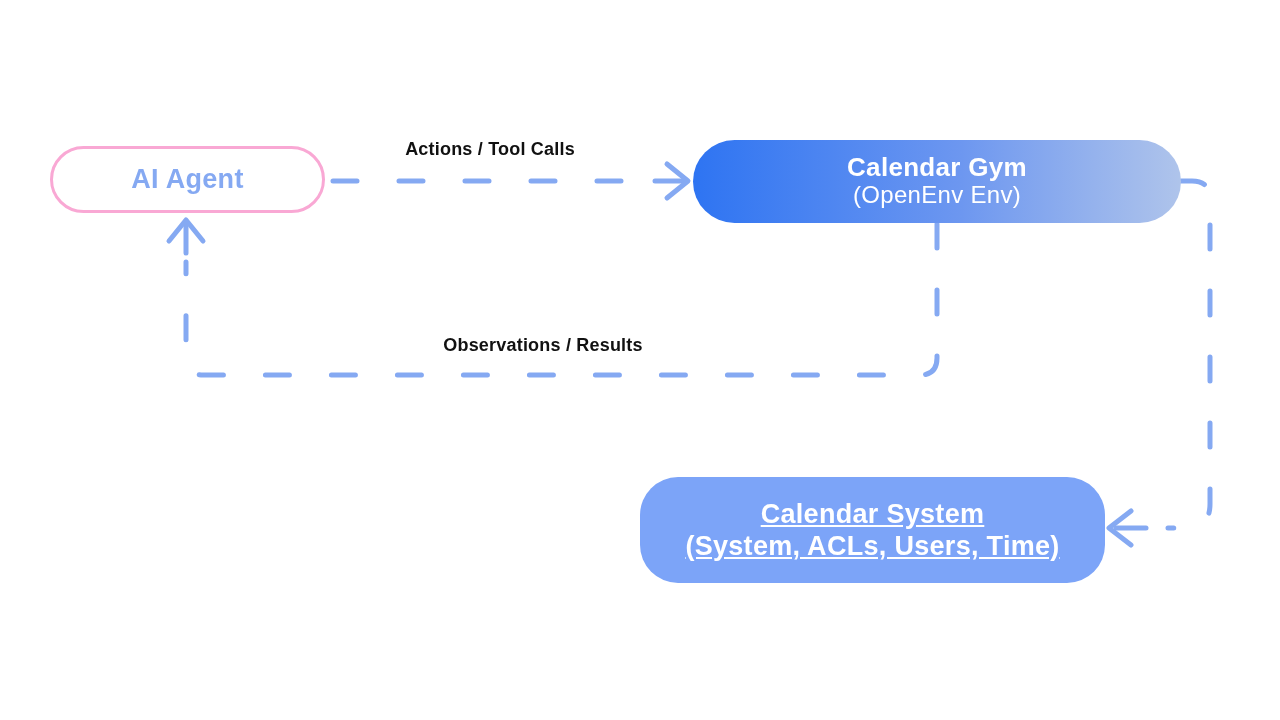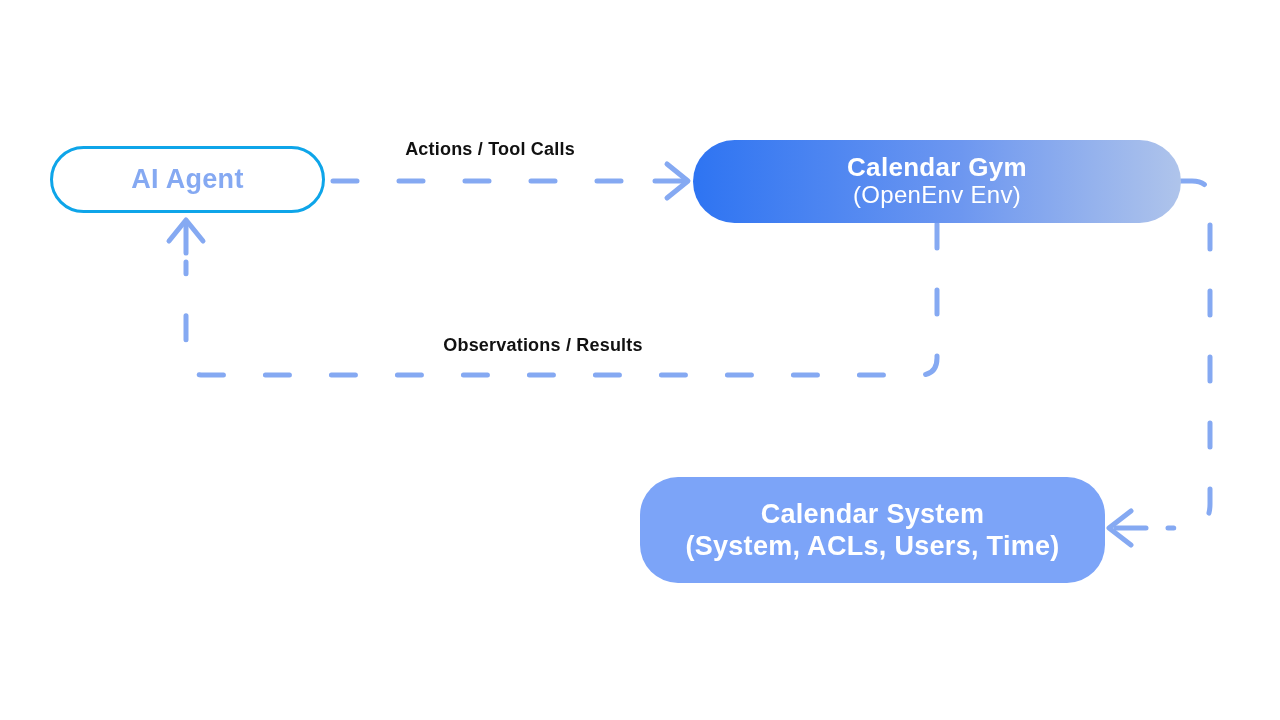--- a/index.html
+++ b/index.html
@@ -46,21 +46,21 @@
     box-sizing: border-box;
     text-align: center;
     letter-spacing: 0.3px;
   }
   .node-agent {
     left: 50px;
     top: 146px;
     width: 275px;
     height: 67px;
     background: #ffffff;
-    border: 3px solid #0ea5e9;
+    border: 3px solid #f9a8d4;
     border-radius: 34px;
     color: #85A9F2;
     font-size: 27px;
     font-weight: 600;
   }
   .node-gym {
     left: 693px;
     top: 140px;
     width: 488px;
     height: 83px;
@@ -79,20 +79,21 @@
     line-height: 1.2;
   }
   .node-system {
     left: 640px;
     top: 477px;
     width: 465px;
     height: 106px;
     border-radius: 38px;
     background: #7CA4F8;
     color: #ffffff;
+    text-decoration: underline;
   }
   .node-system .node-title,
   .node-system .node-subtitle {
     font-size: 27px;
     font-weight: 600;
     line-height: 1.2;
   }
   .edge-label {
     position: absolute;
     width: 320px;

